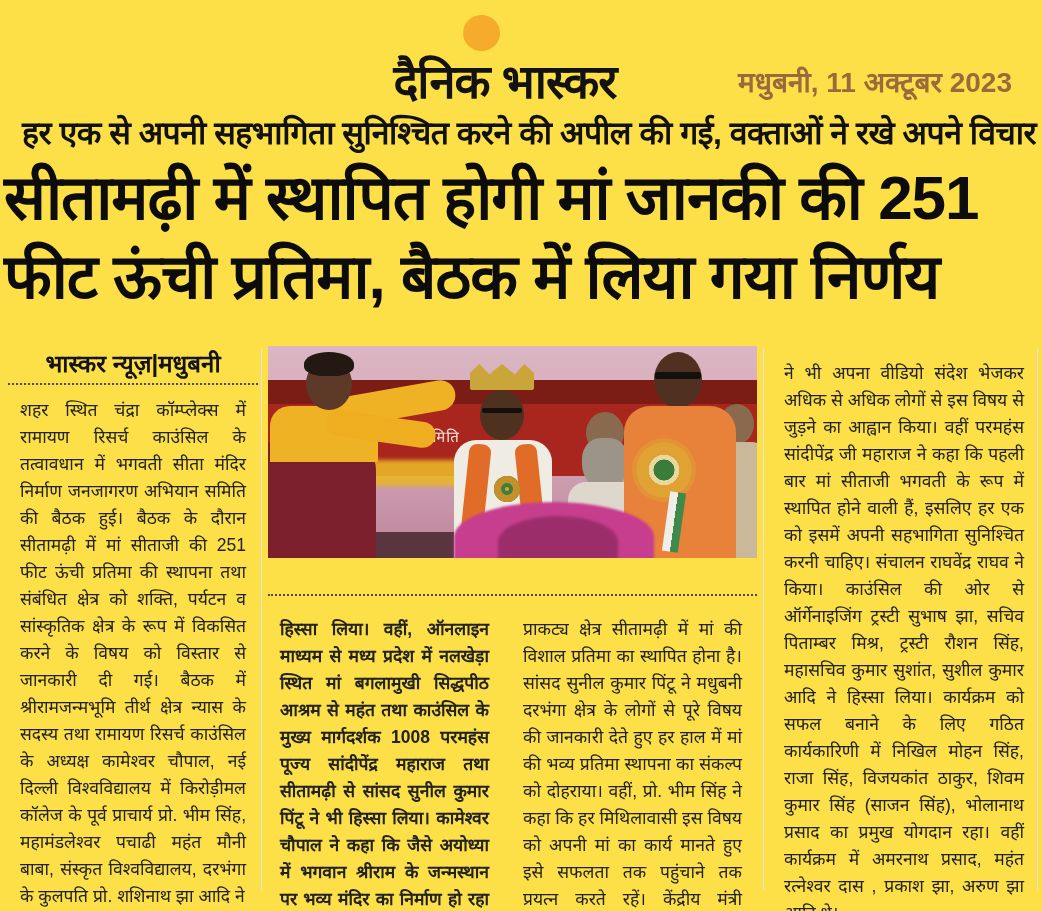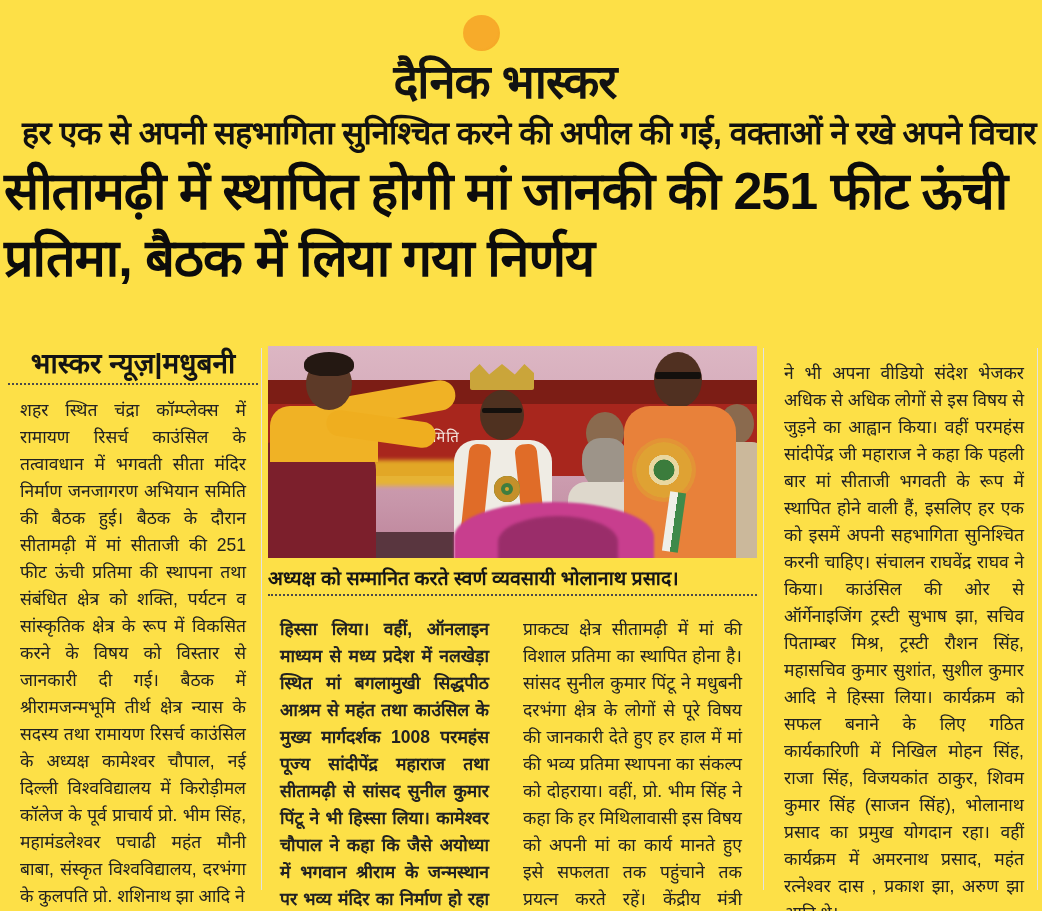--- a/index.html
+++ b/index.html
@@ -11,27 +11,27 @@
     background:radial-gradient(circle at 45% 45%, #f7ab2a 60%, #f2a21e 100%);filter:blur(.4px);}
   .logo{position:absolute;left:0;top:48px;width:1010px;text-align:center;
     font-size:47px;font-weight:800;letter-spacing:-1px;color:#121212;}
   .edition-date{position:absolute;right:30px;top:62px;width:500px;text-align:right;
     font-size:28px;font-weight:700;color:#9a6a3d;}
 
   
   .kicker{position:absolute;left:22px;top:110px;width:1032px;
     font-size:32px;font-weight:700;letter-spacing:-.5px;color:#111;white-space:nowrap;}
   .headline{position:absolute;left:4px;top:158px;width:1036px;
-    font-size:52px;line-height:1.28;font-weight:800;letter-spacing:-1px;color:#0c0c0c;}
+    font-size:62px;line-height:1.28;font-weight:800;letter-spacing:-1px;color:#0c0c0c;}
 
   
   .vrule{position:absolute;top:348px;height:542px;width:1px;background:#e2e2e2;}
   .col{position:absolute;font-size:17.5px;line-height:27px;text-align:justify;color:#222;}
   .col p{margin:12px;}
-  .byline{font-size:28px;font-weight:700;text-align:center;color:#141414;margin:0 0 6px 0;}
+  .byline{font-size:24px;font-weight:700;text-align:center;color:#141414;margin:0 0 6px 0;}
   .dotrule{border-top:2px dotted #4a4a4a;height:0;margin:0 0 10px 0;}
 
   #col1{left:8px;top:350px;width:250px;}
   #col2{left:268px;top:604px;width:233px;font-weight:bold;}
   #col3{left:511px;top:604px;width:243px;}
   #col4{left:772px;top:348px;width:264px;}
 
   
   .photo{position:absolute;left:268px;top:346px;width:489px;height:212px;overflow:hidden;
     background:linear-gradient(180deg,#dcb6c3 0%,#d3a8b8 40%,#c795a9 75%,#bd8399 100%);}
@@ -87,20 +87,21 @@
     font-size:19.5px;font-weight:700;color:#161616;}
   .caption-rule{position:absolute;left:268px;top:594px;width:489px;border-top:2px dotted #4a4a4a;}
 </style>
 </head>
 <body>
 
 <div id="page">
 
   <div class="sun-dot"></div>
   <div class="logo">दैनिक भास्कर</div>
+  <div class="edition-date">मधुबनी, 11 अक्टूबर 2023</div>
 
   <div class="kicker">हर एक से अपनी सहभागिता सुनिश्चित करने की अपील की गई, वक्ताओं ने रखे अपने विचार</div>
   <h1 class="headline" style="margin:0;">सीतामढ़ी में स्थापित होगी मां जानकी की 251 फीट ऊंची प्रतिमा, बैठक में लिया गया निर्णय</h1>
 
   <div class="vrule" style="left:261px;"></div>
   <div class="vrule" style="left:763px;"></div>
   <div class="vrule" style="left:1037px;"></div>
 
   <div class="col" id="col1">
     <div class="byline">भास्कर न्यूज़|मधुबनी</div>
@@ -141,21 +142,20 @@
     <div class="head p4-head"></div>
     <div class="glasses p4-glasses"></div>
     <div class="p4-body"></div>
     <div class="p4-rosette"></div>
     <div class="p4-ribbon"></div>
 
     <div class="cloth"></div>
     <div class="cloth2"></div>
   </div>
 
-  <div class="caption">अध्यक्ष को सम्मानित करते स्वर्ण व्यवसायी भोलानाथ प्रसाद।</div>
   <div class="caption-rule"></div>
 
   <div class="col" id="col2">
     <p>हिस्सा लिया। वहीं, ऑनलाइन माध्यम से मध्य प्रदेश में नलखेड़ा स्थित मां बगलामुखी सिद्धपीठ आश्रम से महंत तथा काउंसिल के मुख्य मार्गदर्शक 1008 परमहंस पूज्य सांदीपेंद्र महाराज तथा सीतामढ़ी से सांसद सुनील कुमार पिंटू ने भी हिस्सा लिया। कामेश्वर चौपाल ने कहा कि जैसे अयोध्या में भगवान श्रीराम के जन्मस्थान पर भव्य मंदिर का निर्माण हो रहा है, उसी तरह मां सीताजी के</p>
   </div>
 
   <div class="col" id="col3">
     <p>प्राकट्य क्षेत्र सीतामढ़ी में मां की विशाल प्रतिमा का स्थापित होना है। सांसद सुनील कुमार पिंटू ने मधुबनी दरभंगा क्षेत्र के लोगों से पूरे विषय की जानकारी देते हुए हर हाल में मां की भव्य प्रतिमा स्थापना का संकल्प को दोहराया। वहीं, प्रो. भीम सिंह ने कहा कि हर मिथिलावासी इस विषय को अपनी मां का कार्य मानते हुए इसे सफलता तक पहुंचाने तक प्रयत्न करते रहें। केंद्रीय मंत्री अश्विनी चौबे</p>
   </div>
 

